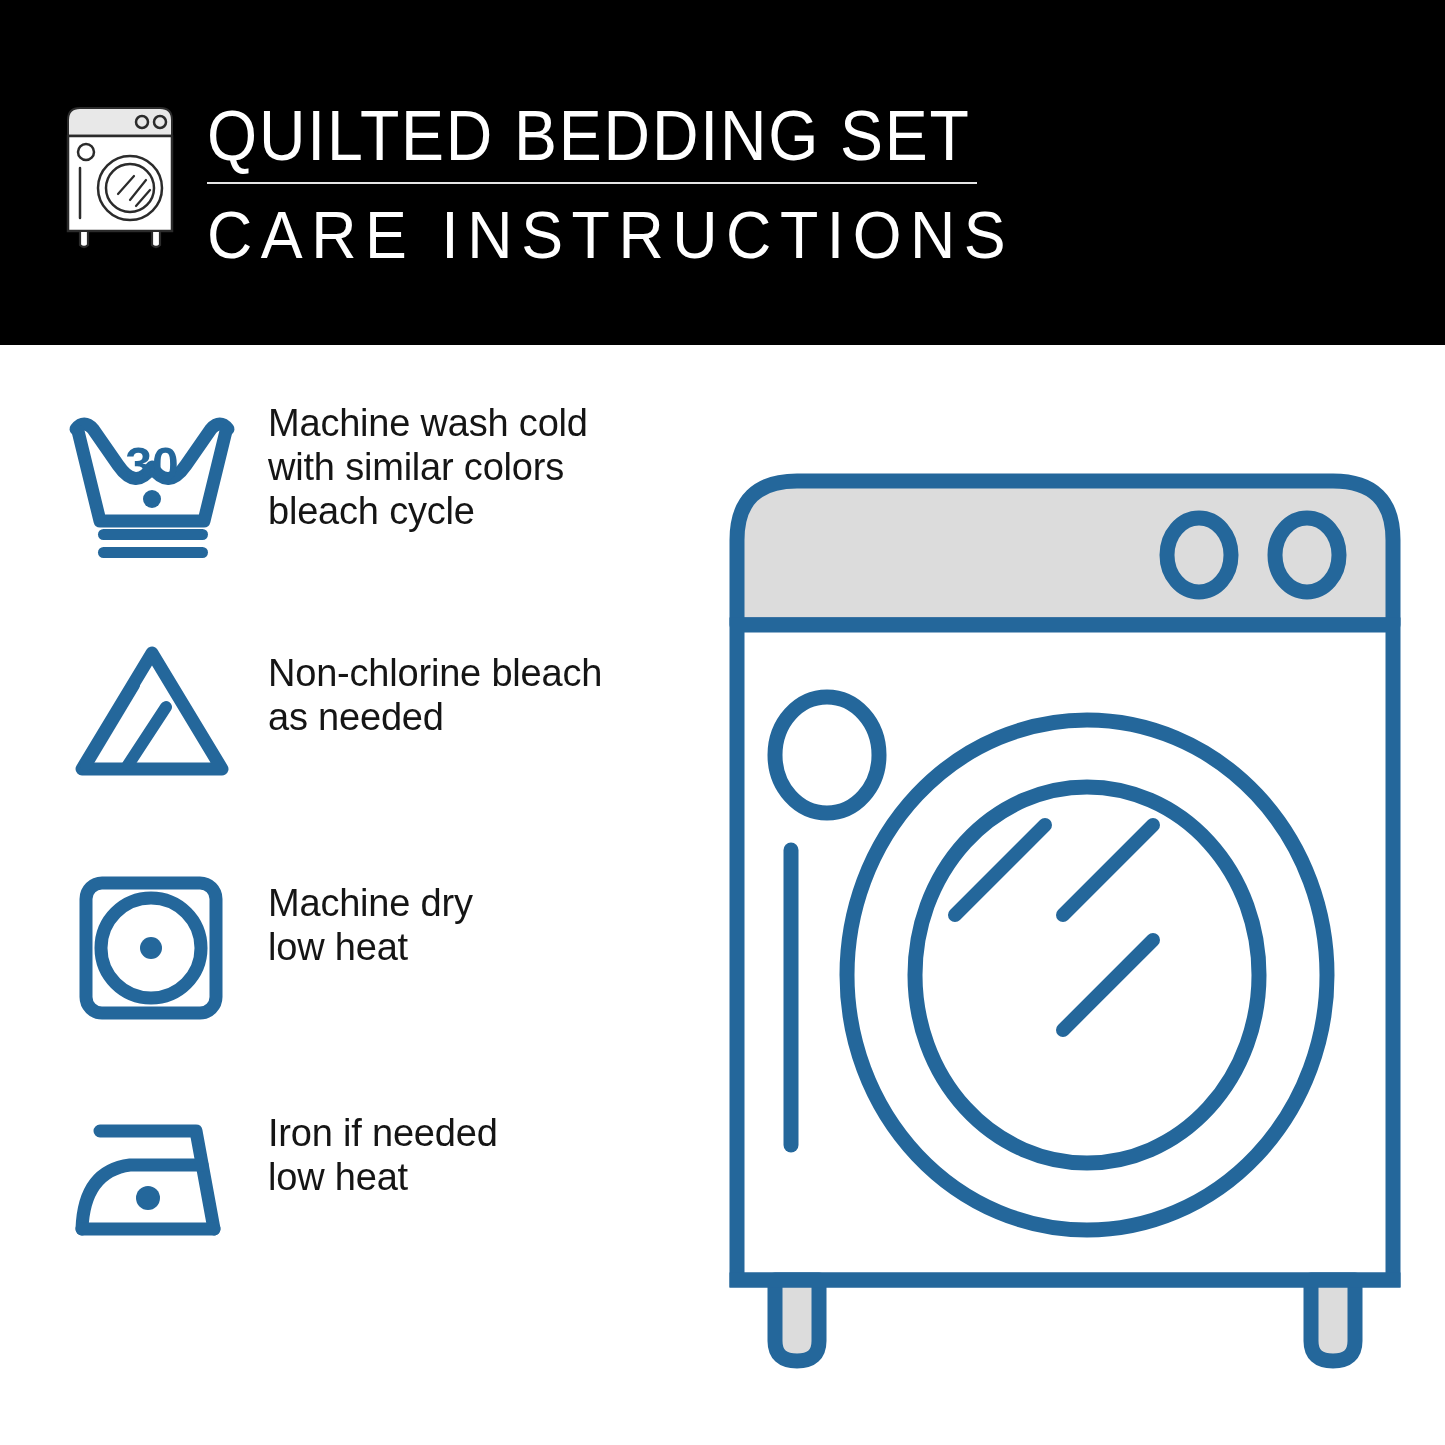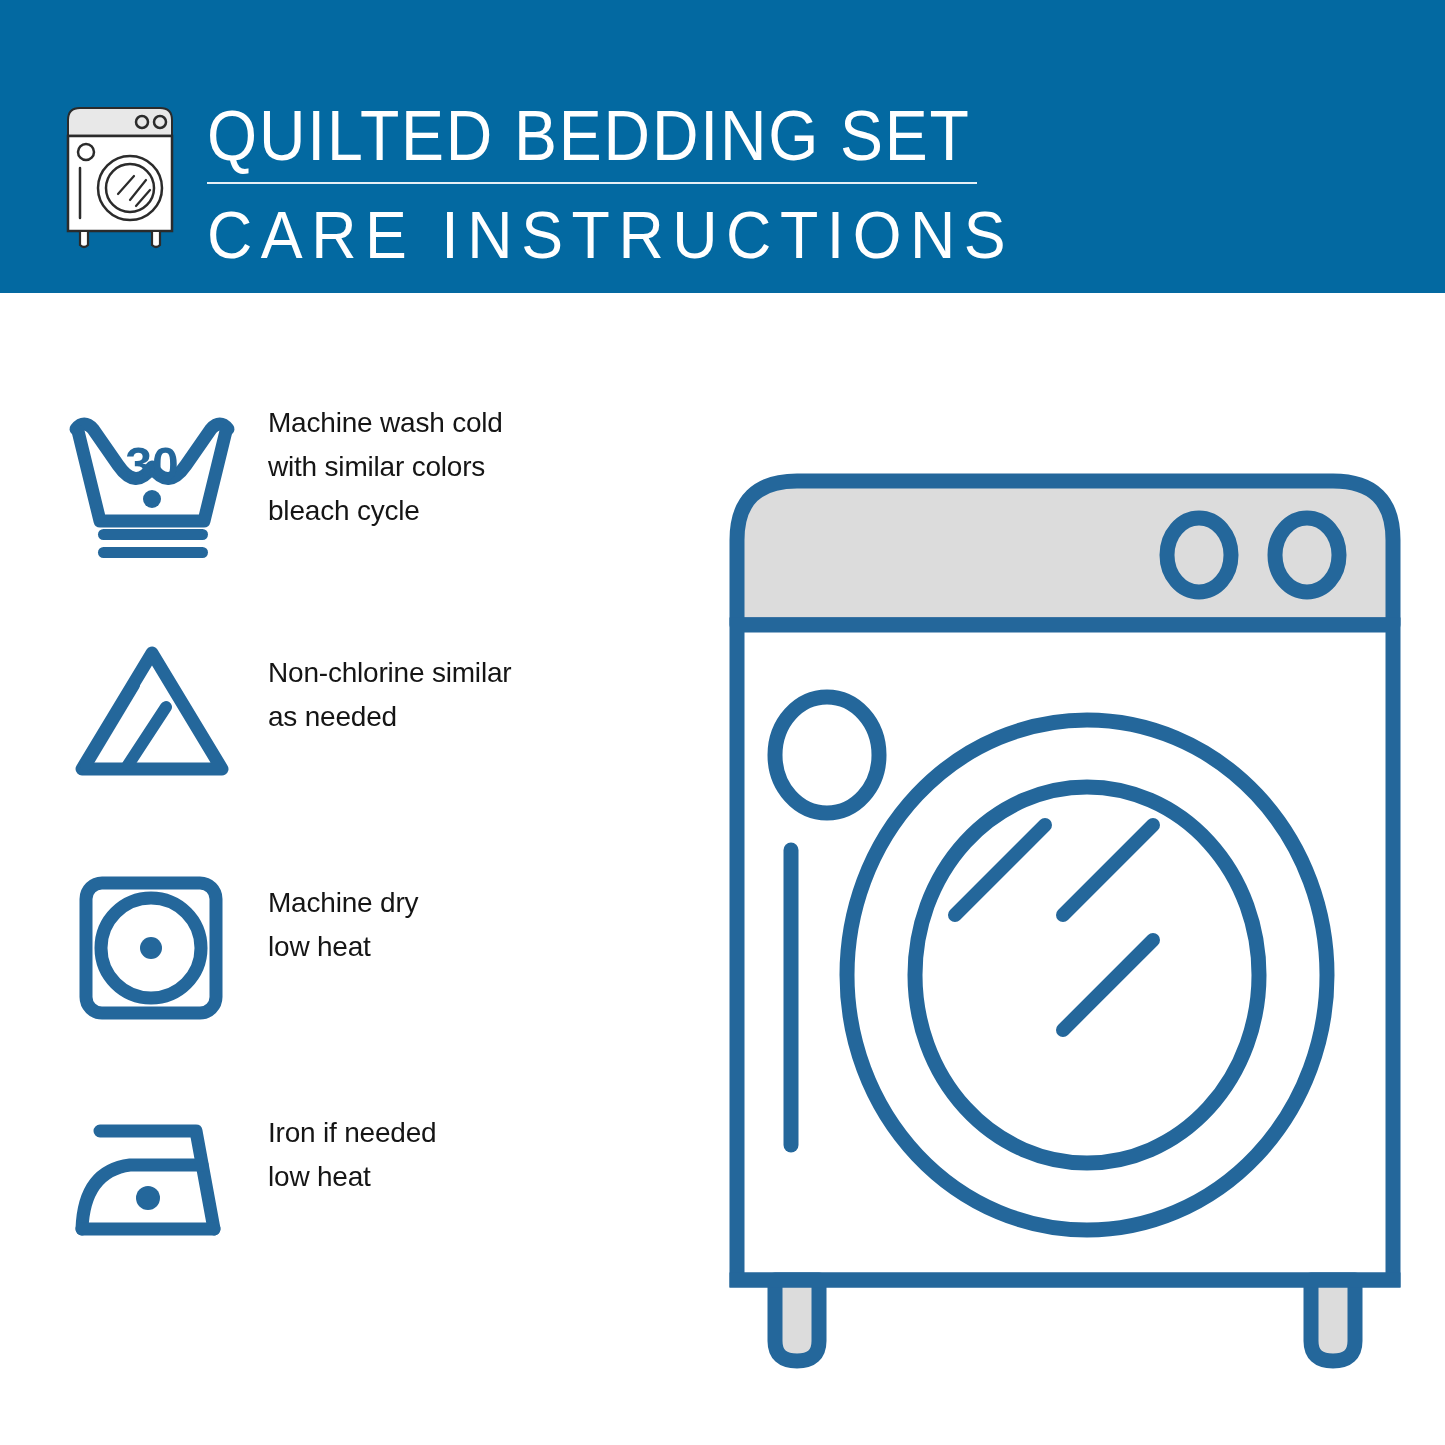--- a/index.html
+++ b/index.html
@@ -6,22 +6,22 @@
   html,body { width:1445px; height:1445px; }
   body {
     background:#ffffff;
     font-family:"Liberation Sans", sans-serif;
     overflow:hidden;
   }
   .page { position:relative; width:1445px; height:1445px; background:#ffffff; }
 
   
   .header {
-    position:absolute; left:0; top:0; width:1445px; height:293px;
-    background:#0369a1;
+    position:absolute; left:0; top:0; width:1445px; height:345px;
+    background:#000000;
   }
   .header-logo {
     position:absolute; left:60px; top:100px; width:120px; height:150px;
   }
   .header-text { position:absolute; left:207px; top:95px; width:1100px; }
   .title-main {
     color:#ffffff;
     font-family:"Liberation Sans Narrow","Liberation Sans", sans-serif;
     font-size:70px;
     font-weight:300;
@@ -62,21 +62,21 @@
     position:relative;
     width:180px; min-width:180px;
     height:180px;
     margin-left:62px;
     display:flex; align-items:center; justify-content:center;
   }
   .care-label {
     margin-left:26px;
     padding-top:10px;
     color:#151515;
-    font-size:28px;
+    font-size:38px;
     line-height:44px;
     font-weight:400;
     letter-spacing:-0.2px;
     font-family:"Liberation Sans", sans-serif;
   }
   .care-label .ln { display:block; white-space:nowrap; }
 
   
   .care-row.r1 .care-label { padding-top:2px; }
   .care-row.r2 .care-label { padding-top:22px; }
@@ -153,21 +153,21 @@
 
     <div class="care-row r2">
       <div class="care-icon">
         <svg viewBox="0 0 180 160" width="180" height="160" aria-hidden="true">
           <path d="M90 18 L160 134 L20 134 Z" fill="none" stroke="#24679b" stroke-width="13" stroke-linejoin="round"></path>
           <line x1="72" y1="50" x2="24" y2="130" stroke="#24679b" stroke-width="12" stroke-linecap="round"></line>
           <line x1="104" y1="72" x2="66" y2="130" stroke="#24679b" stroke-width="12" stroke-linecap="round"></line>
         </svg>
       </div>
       <div class="care-label">
-        <span class="ln">Non-chlorine similar</span>
+        <span class="ln">Non-chlorine bleach</span>
         <span class="ln">as needed</span>
       </div>
     </div>
 
     <div class="care-row r3">
       <div class="care-icon">
         <svg viewBox="0 0 180 160" width="180" height="160" aria-hidden="true">
           <rect x="24" y="16" width="130" height="130" rx="16" ry="16" fill="none" stroke="#24679b" stroke-width="13"></rect>
           <circle cx="89" cy="81" r="50" fill="none" stroke="#24679b" stroke-width="13"></circle>
           <circle cx="89" cy="81" r="11" fill="#24679b"></circle>

